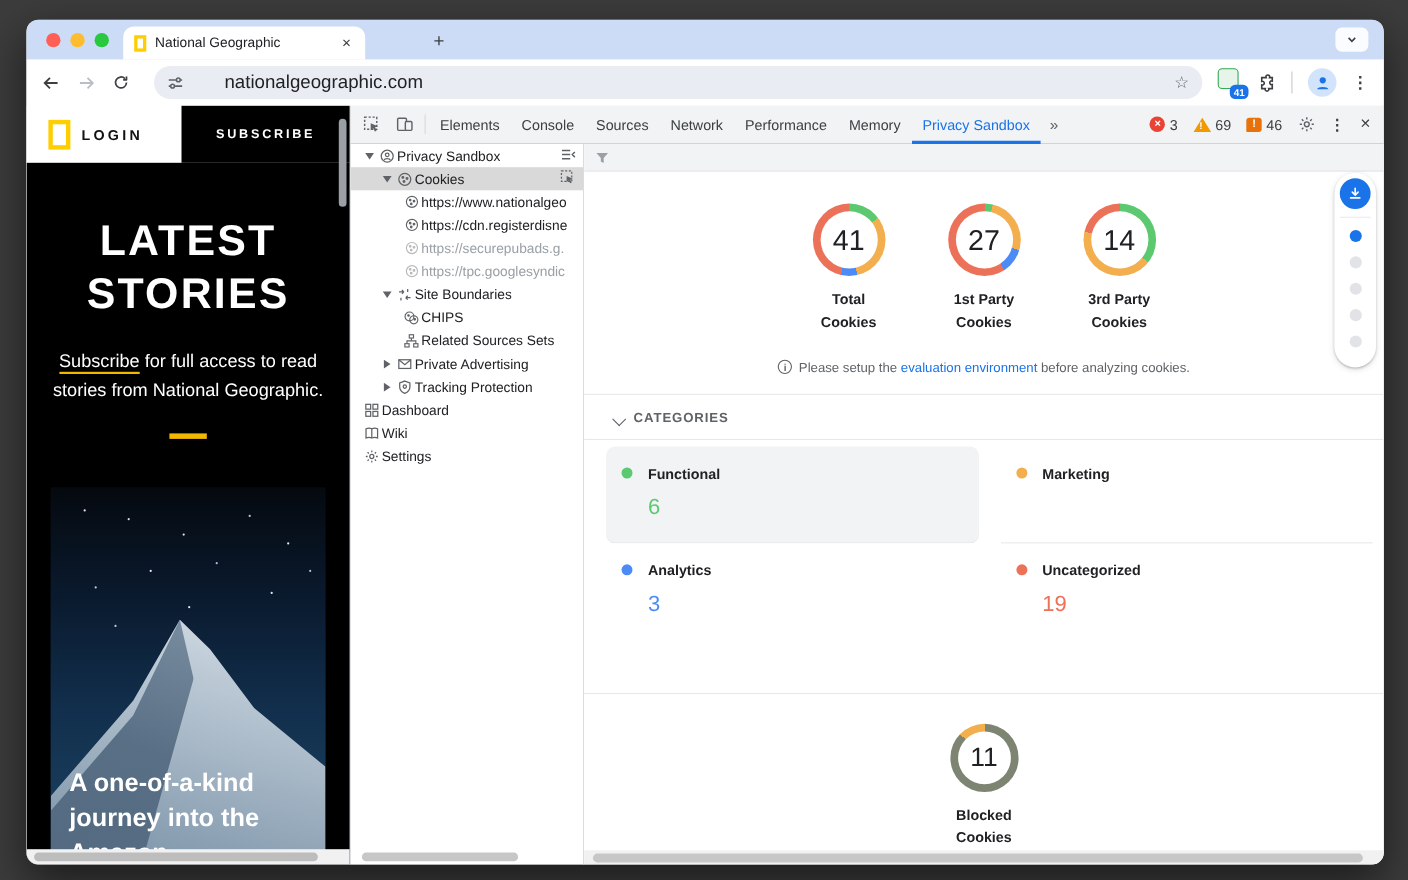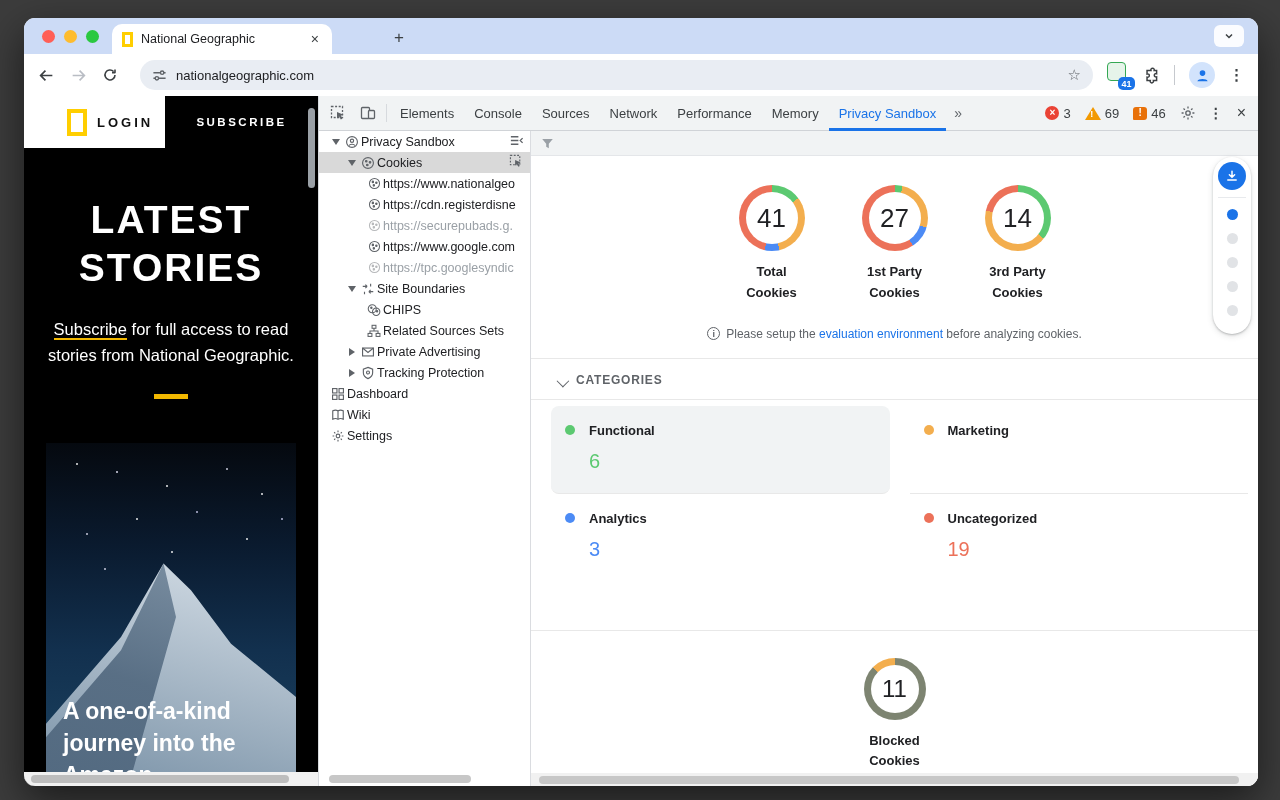--- a/index.html
+++ b/index.html
@@ -23,38 +23,38 @@
   .newtab-btn { font-size:17px; color:#3c4043; margin:0 0 6px 14px; }
   .strip-chevron { position:absolute; right:14px; top:7px; width:30px; height:22px; background:rgba(255,255,255,.92);
     border-radius:6px; display:flex; align-items:center; justify-content:center; color:#3c4043; }
 
   
   .toolbar { height:42px; background:#fff; display:flex; align-items:center; padding:0 14px; gap:6px; flex:none; }
   .nav-ic { width:26px; text-align:center; font-size:16px; color:#3c4043; }
   .nav-ic.disabled { color:#b9bdc4; }
   .omnibox { flex:1; height:30px; background:#e9edf3; border-radius:15px; margin-left:6px;
     display:flex; align-items:center; padding:0 12px; gap:9px; }
-  .omni-url { flex:1; font-size:13px; color:#202124; }
+  .omni-url { flex:1; font-size:17px; color:#202124;margin-left:28px; }
   .omni-star { font-size:15px; color:#5f6368; }
   .ext-wrap { position:relative; width:26px; height:26px; margin-left:8px; }
   .ext-base { width:19px; height:19px; border:1.5px solid #34a853; border-radius:4px; background:#e6f4ea; }
   .ext-badge { position:absolute; right:-2px; bottom:-2px; background:#1a73e8; color:#fff; font-size:9px;
     font-weight:bold; border-radius:5px; padding:1.5px 3.5px; }
   .puzzle { color:#3c4043; margin-left:4px; }
   .tb-sep { width:1px; height:20px; background:#c6c9ce; margin:0 8px; }
   .avatar { width:26px; height:26px; border-radius:50%; background:#d2e3fc; display:flex; align-items:center; justify-content:center; }
   .menu-dots { font-size:15px; color:#3c4043; letter-spacing:0; margin-left:8px; font-weight:bold; }
 
   
   .content { flex:1; display:flex; min-height:0; }
 
   
   .webpage { width:294px; flex:none; background:#fff; position:relative; overflow:hidden; }
   .ng-header { height:52px; display:flex; }
-  .ng-brand { flex:1; display:flex; align-items:center; padding-left:20px; gap:10px; background:#fff;margin-left:23px; }
+  .ng-brand { flex:1; display:flex; align-items:center; padding-left:20px; gap:10px; background:#fff; }
   .ng-logo { width:20px; height:27px; border:4px solid #ffce00; }
   .ng-login { font-size:13px; font-weight:bold; letter-spacing:3px; color:#111; }
   .ng-subscribe { width:153px; background:#000; color:#fff; display:flex; align-items:center; justify-content:center;
     font-size:11.5px; font-weight:bold; letter-spacing:2.5px; }
   .ng-body { position:absolute; top:52px; left:0; right:0; bottom:0; background:#000; text-align:center; }
   .ng-hero { padding-top:48px; color:#fff; font-size:39px; font-weight:800; letter-spacing:2px; line-height:1.22; }
   .ng-sub { margin:26px auto 0; width:252px; color:#fff; font-size:16.5px; line-height:1.55; }
   .ng-sub a { color:#fff; text-decoration:none; border-bottom:2px solid #f2b800; }
   .ng-dash { width:34px; height:5px; background:#f2b800; margin:26px auto 0; }
   .ng-card { position:relative; width:250px; height:334px; margin:44px auto 0; overflow:hidden;
@@ -386,31 +386,20 @@
               <svg width="13" height="13" viewBox="0 0 16 16" fill="none" stroke="currentColor" stroke-width="1.3">
                   <circle cx="8" cy="8" r="6.2"></circle>
                   <circle cx="6" cy="6" r=".9" fill="currentColor"></circle>
                   <circle cx="10.3" cy="7.2" r=".9" fill="currentColor"></circle>
                   <circle cx="7.2" cy="10.3" r=".9" fill="currentColor"></circle>
                 </svg>
             </span>
             <span class="tlabel">https://securepubads.g.</span>
           </div>
 
-          <div class="trow lvl2">
-            <span class="ticon">
-              <svg width="13" height="13" viewBox="0 0 16 16" fill="none" stroke="currentColor" stroke-width="1.3">
-                  <circle cx="8" cy="8" r="6.2"></circle>
-                  <circle cx="6" cy="6" r=".9" fill="currentColor"></circle>
-                  <circle cx="10.3" cy="7.2" r=".9" fill="currentColor"></circle>
-                  <circle cx="7.2" cy="10.3" r=".9" fill="currentColor"></circle>
-                </svg>
-            </span>
-            <span class="tlabel">https://www.google.com</span>
-          </div>
 
           <div class="trow lvl2 dim">
             <span class="ticon">
               <svg width="13" height="13" viewBox="0 0 16 16" fill="none" stroke="currentColor" stroke-width="1.3">
                   <circle cx="8" cy="8" r="6.2"></circle>
                   <circle cx="6" cy="6" r=".9" fill="currentColor"></circle>
                   <circle cx="10.3" cy="7.2" r=".9" fill="currentColor"></circle>
                   <circle cx="7.2" cy="10.3" r=".9" fill="currentColor"></circle>
                 </svg>
             </span>

